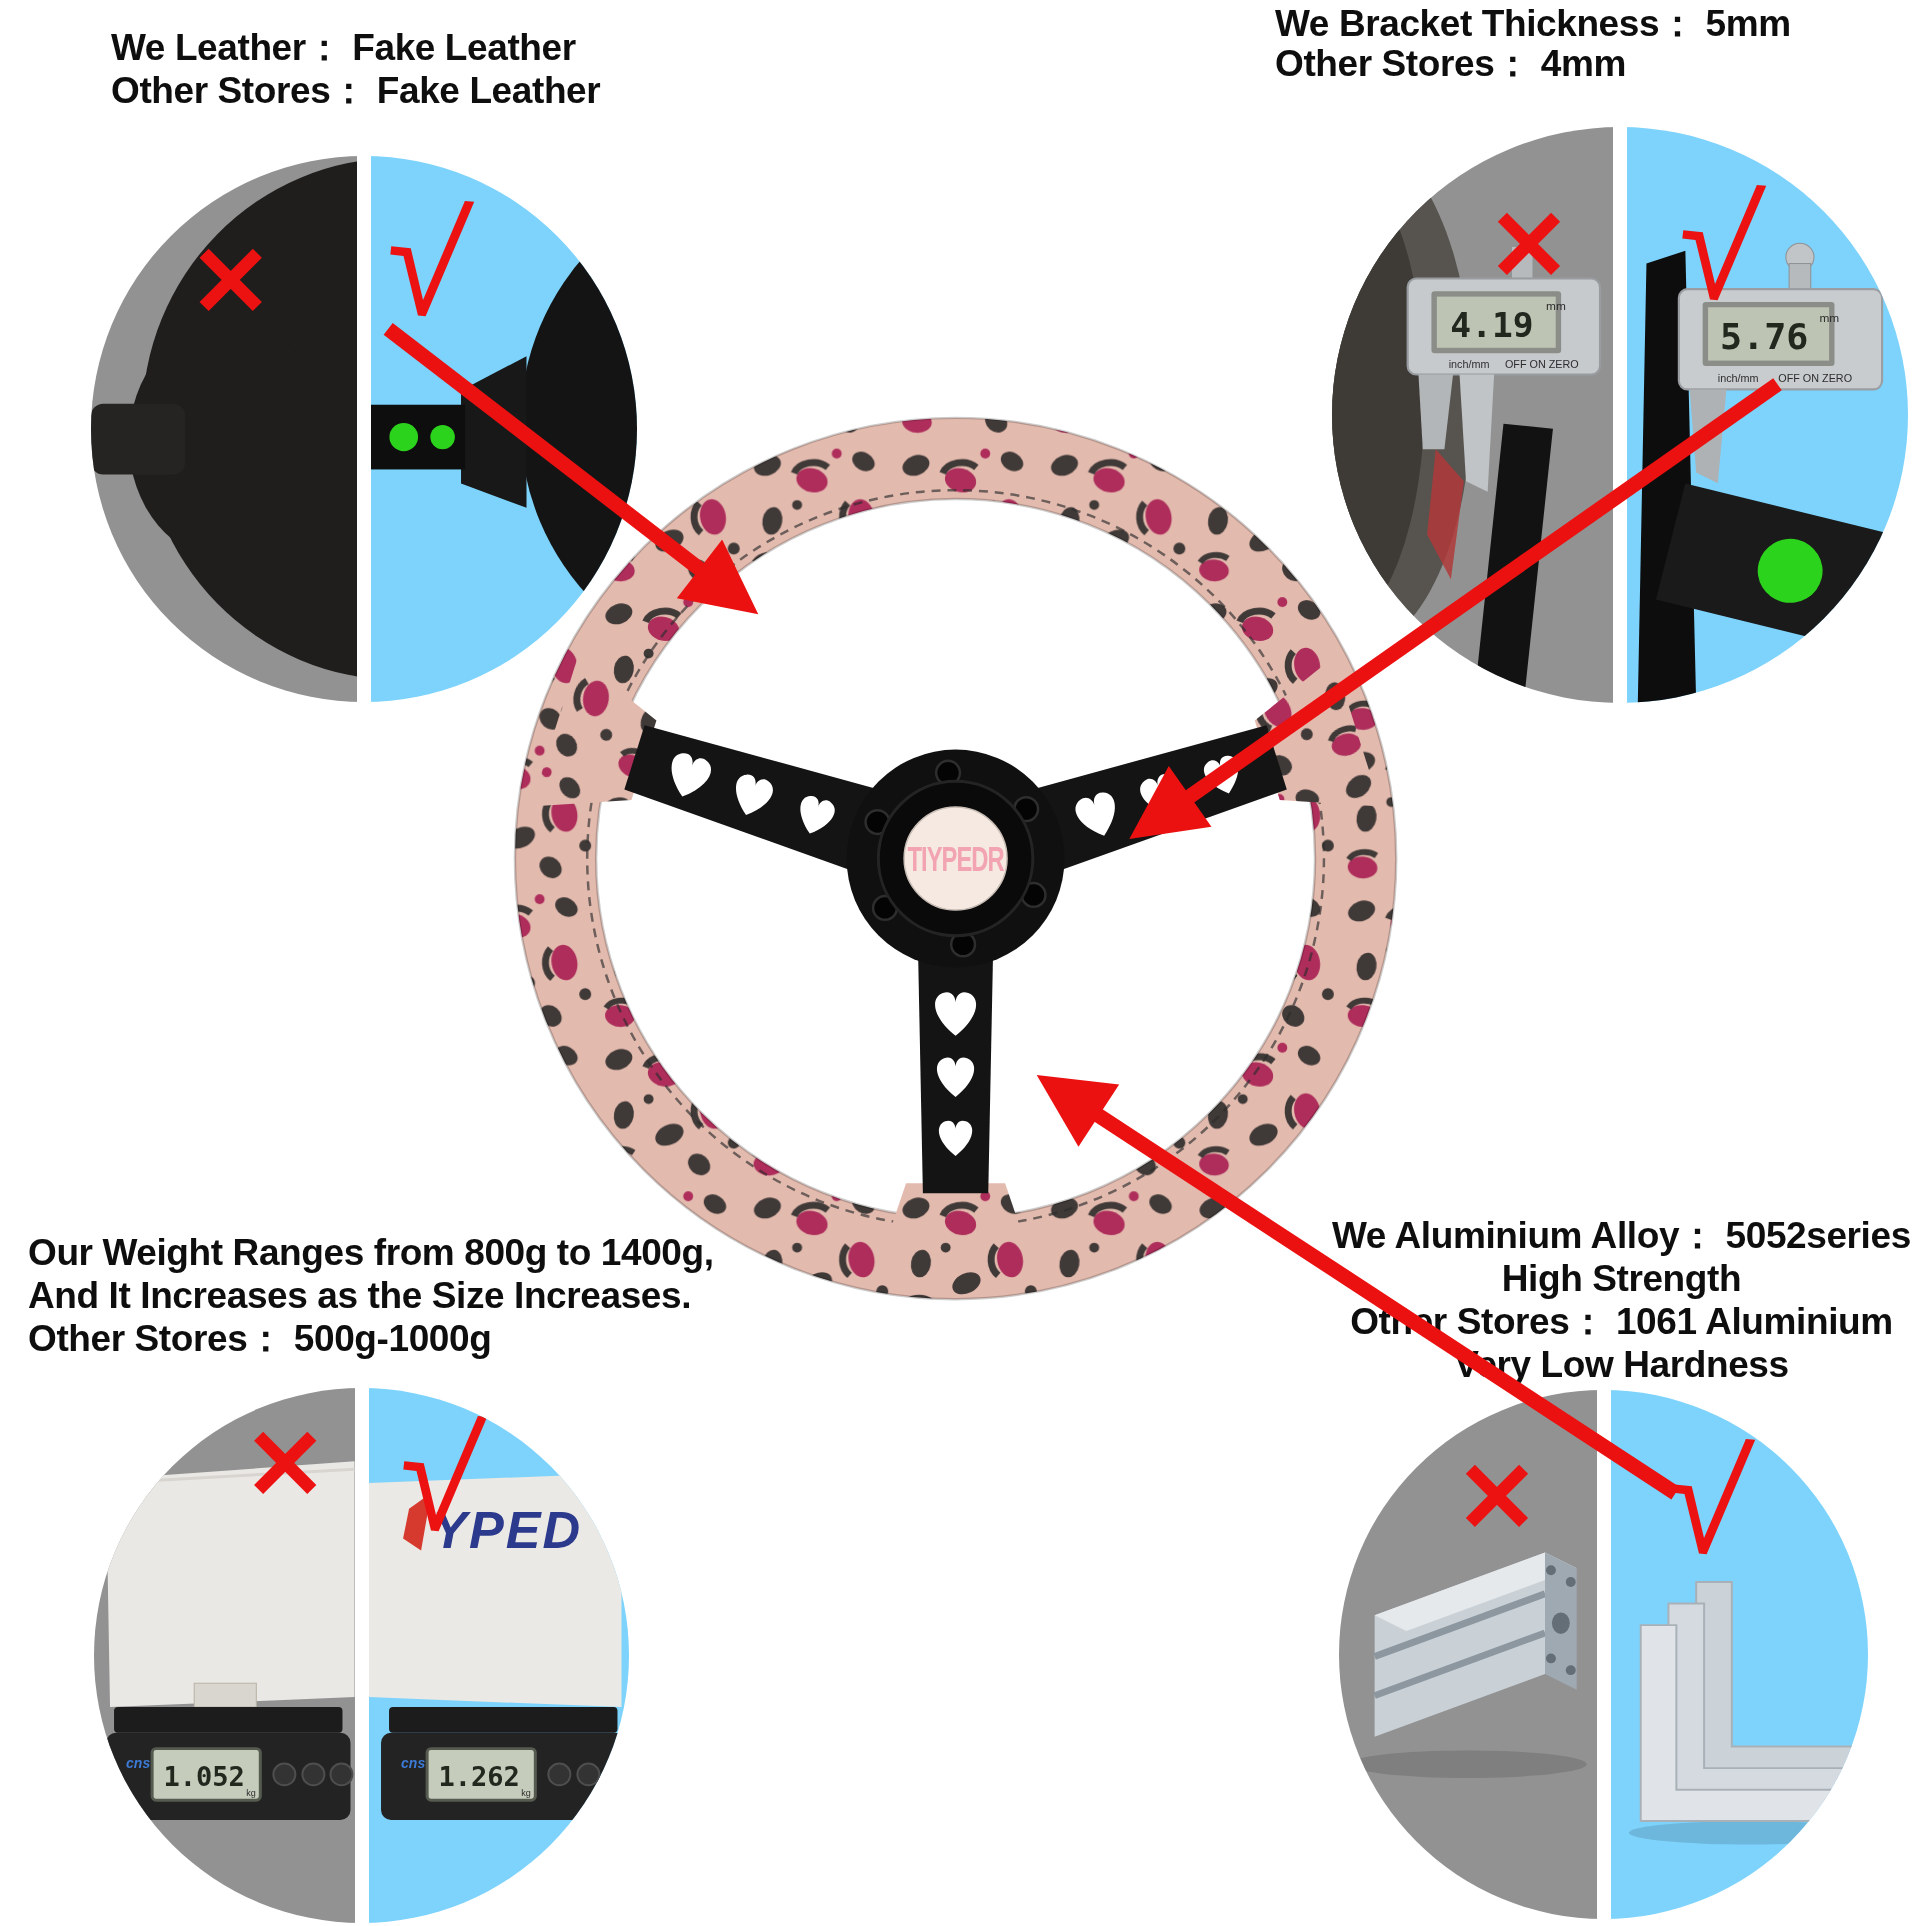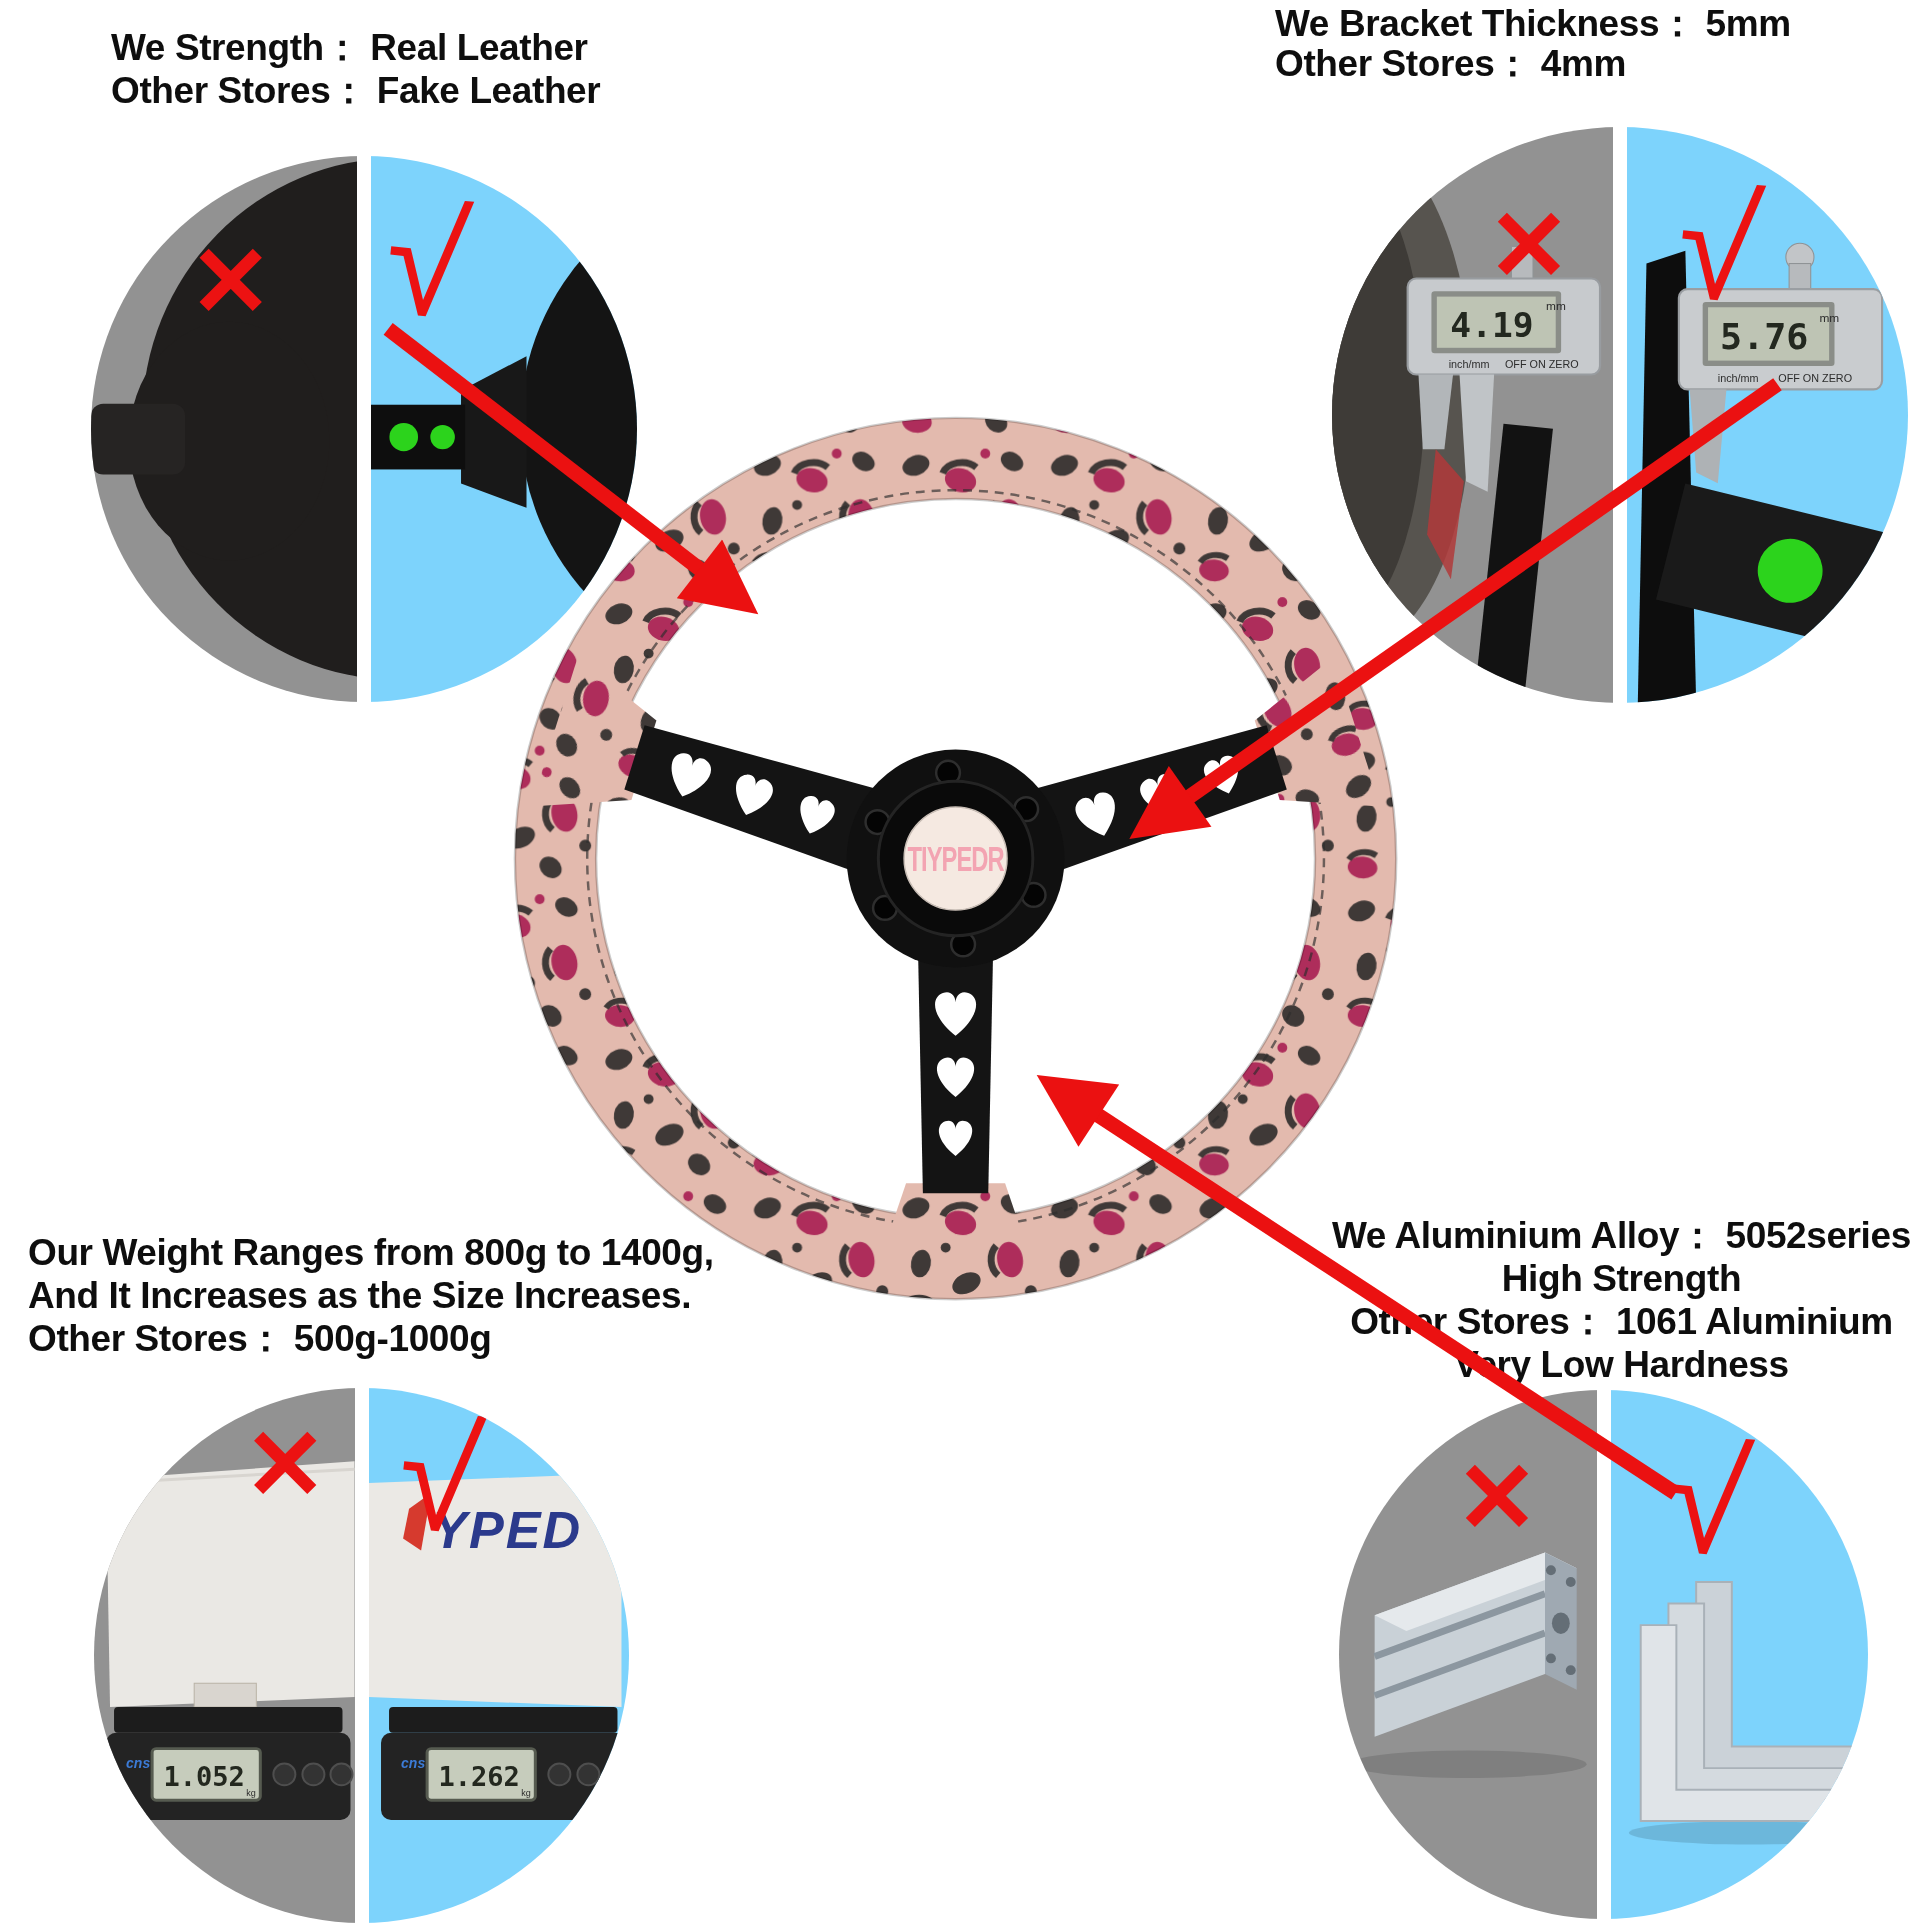--- a/index.html
+++ b/index.html
@@ -21,21 +21,21 @@
   .hornlogo{font-family:"Liberation Sans",sans-serif;font-weight:bold;fill:#F3A4B2;letter-spacing:-1px;}
   .boxlogo{font-family:"Liberation Sans",sans-serif;font-weight:bold;font-style:italic;fill:#2B3A8C;}
   .brandblue{font-family:"Liberation Sans",sans-serif;font-weight:bold;font-style:italic;fill:#3C7BD6;}
 </style>
 </head>
 <body>
 
 <div class="canvas">
 
   <div class="title" style="left:111px;top:26px;">
-    <div>We Strength：  Real Leather</div>
+    <div>We Leather：  Fake Leather</div>
     <div>Other Stores：  Fake Leather</div>
   </div>
 
   <div class="title" style="left:1275px;top:4px;line-height:40px;">
     <div>We Bracket Thickness：  5mm</div>
     <div>Other Stores：  4mm</div>
   </div>
 
   <div class="title" style="left:28px;top:1231px;">
     <div>Our Weight Ranges from 800g to 1400g,</div>

